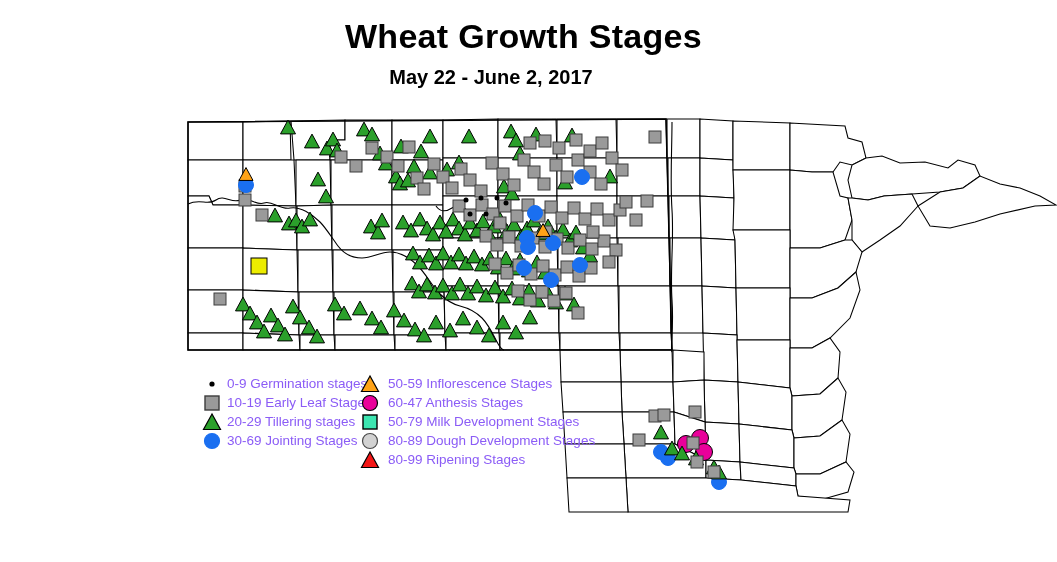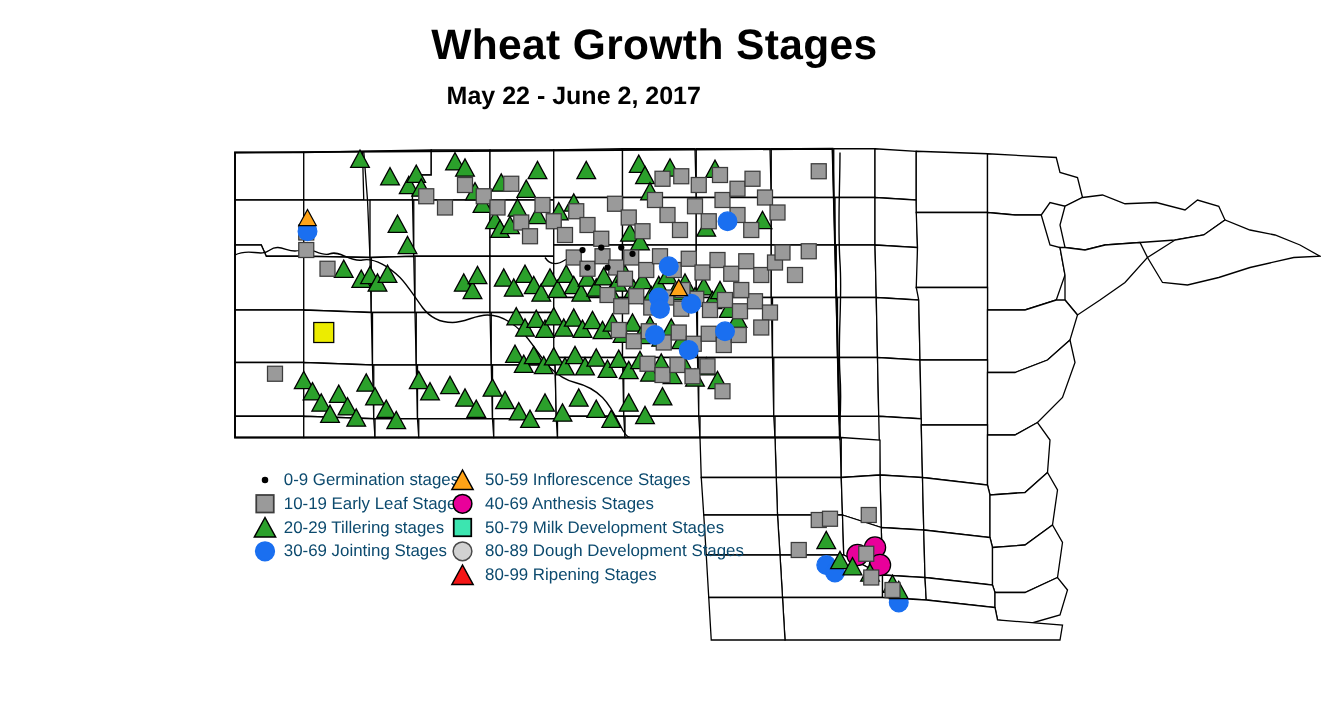--- a/index.html
+++ b/index.html
@@ -37,20 +37,21 @@
   .subtitle {
     position: absolute;
     left: 0;
     top: 66px;
     width: 918px;
     text-align: center;
     font-family: "Liberation Sans", sans-serif;
     font-size: 20px;
     font-weight: bold;
     white-space: nowrap;
+    padding-left: 32px;
   }
   #map-wrap {
     position: absolute;
     left: 0;
     top: 0;
     width: 1057px;
     height: 562px;
   }
   svg.mapsvg {
     display: block;
@@ -103,21 +104,21 @@
     height: 19px;
   }
   .legend-sym svg { display: block; }
   .legend-label {
     position: absolute;
     left: 27px;
     top: 1px;
     font-family: "Liberation Sans", sans-serif;
     font-size: 13.5px;
     line-height: 17px;
-    color: #0c4a6e;
+    color: #8b5cf6;
     white-space: nowrap;
   }
   #legend-col-right .legend-label { left: 30px; }
   .pt { pointer-events: none; }
 </style>
 </head>
 <body>
 
 <div id="page">
 
@@ -564,21 +565,21 @@
             </svg>
           </div>
           <div class="legend-label">50-59 Inflorescence Stages</div>
         </div>
         <div class="legend-row">
           <div class="legend-sym">
             <svg width="26" height="19" viewBox="0 0 26 19">
               <circle cx="12" cy="10" r="7.5" stroke-width="1.2" fill="#e9009a" stroke="#000000"></circle>
             </svg>
           </div>
-          <div class="legend-label">40-69 Anthesis Stages</div>
+          <div class="legend-label">60-47 Anthesis Stages</div>
         </div>
         <div class="legend-row">
           <div class="legend-sym">
             <svg width="26" height="19" viewBox="0 0 26 19">
               <rect x="5" y="3" width="14" height="14" stroke-width="1.4" fill="#3ce5b0" stroke="#000000"></rect>
             </svg>
           </div>
           <div class="legend-label">50-79 Milk Development Stages</div>
         </div>
         <div class="legend-row">

